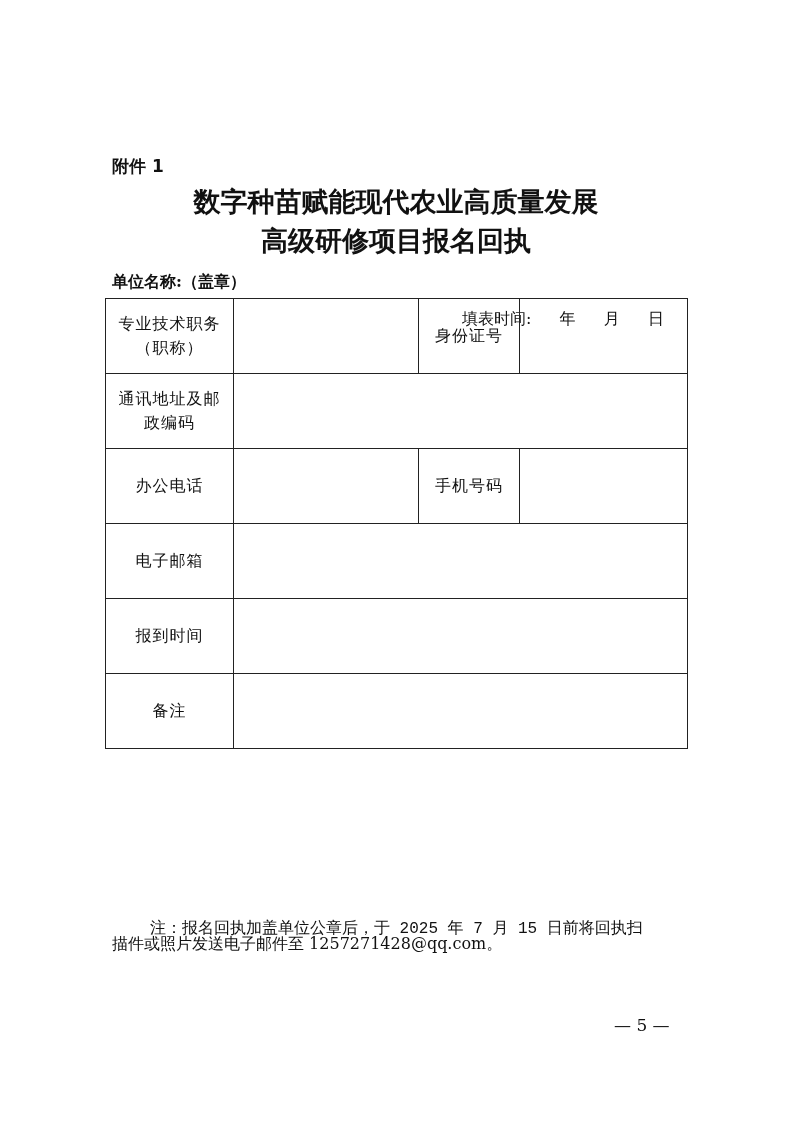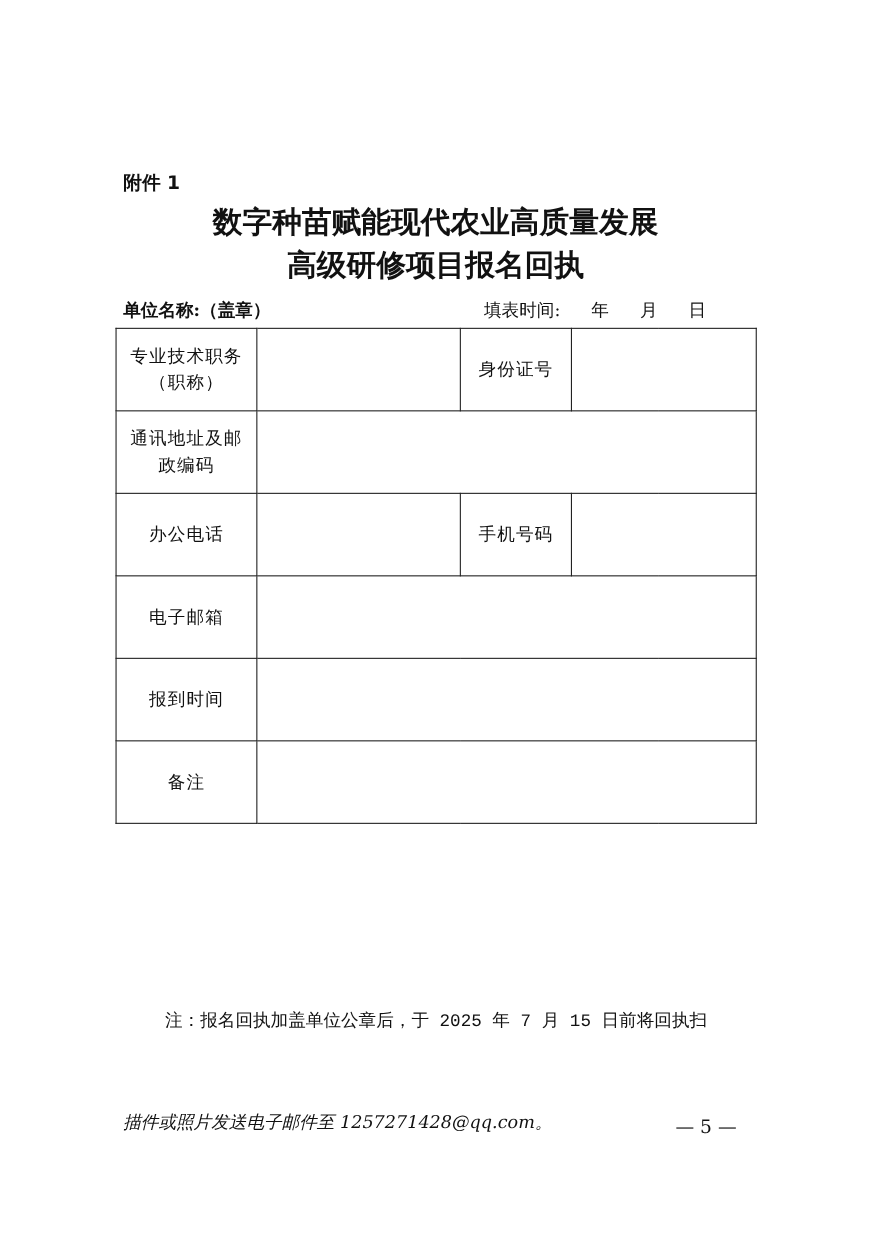--- a/index.html
+++ b/index.html
@@ -6,31 +6,31 @@
   body { width: 792px; height: 1121px; position: relative; overflow: hidden;
          font-family: "DejaVu Serif", "Liberation Serif", serif; color: #111; }
   .attachment { position: absolute; left: 112px; top: 155px; font-size: 17px;
                 font-family: "DejaVu Sans", "Liberation Sans", sans-serif; font-weight: bold; }
   .title { position: absolute; left: 0; width: 792px; text-align: center;
            font-size: 27px; font-weight: bold; letter-spacing: 0px; }
   .title.l1 { top: 184px; }
   .title.l2 { top: 223px; }
   .meta { position: absolute; top: 272px; font-size: 16px; }
   .meta.left { left: 112px; font-weight: bold; }
-  .meta.right { left: 440px; word-spacing: 0; }
+  .meta.right { left: 462px; word-spacing: 0; margin-top: 37px; }
   .meta .gap { display: inline-block; width: 18px; }
   table.form { position: absolute; left: 105px; top: 298px; border-collapse: collapse;
                table-layout: fixed; width: 582px; }
   table.form td { border: 1.3px solid #222; height: 74px; padding: 0; text-align: center;
                   vertical-align: middle; font-size: 16px; line-height: 24px; }
   td.label { letter-spacing: 1px; }
   td.spaced { letter-spacing: 20px; padding-left: 20px !important; }
   .note { position: absolute; left: 112px; font-size: 16px; }
   .note.l1 { top: 918px; left: 150px; font-family: Liberation Mono, monospace; }
-  .note.l2 { top: 1010px; font-style: italic; }
+  .note.l2 { top: 934px; }
   .page-num { position: absolute; left: 614px; top: 1015px; font-size: 17px; }
 </style>
 </head>
 <body>
 
 <div class="attachment">附件 1</div>
 <div class="title l1">数字种苗赋能现代农业高质量发展</div>
 <div class="title l2">高级研修项目报名回执</div>
 
 <div class="meta left">单位名称:（盖章）</div>

